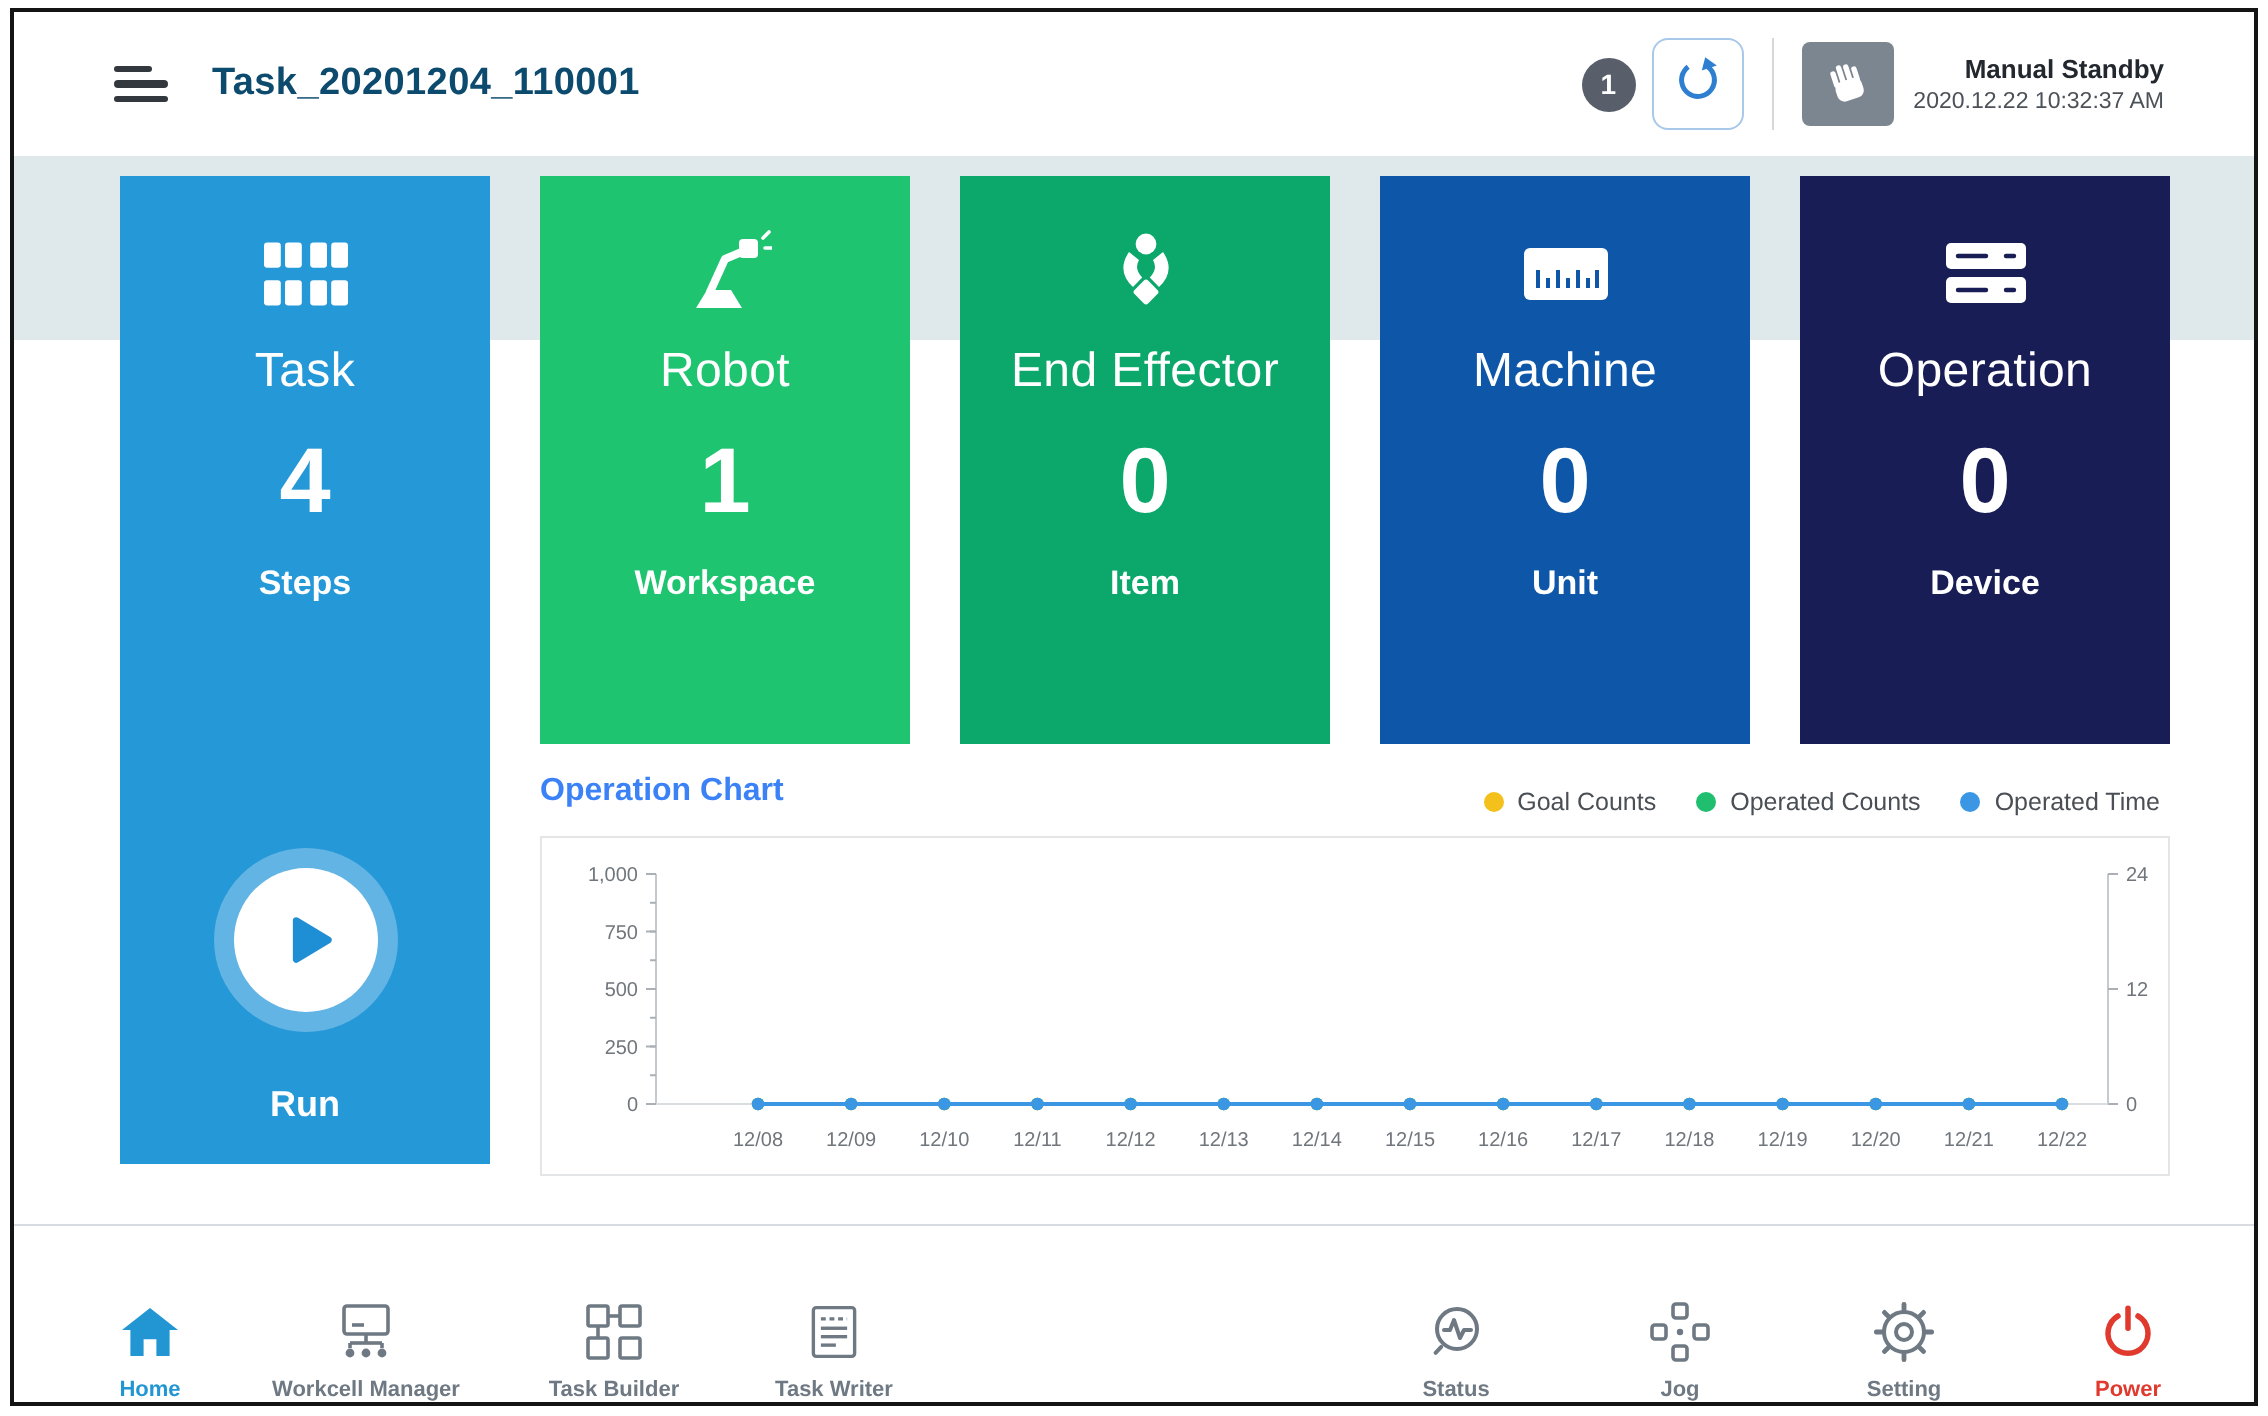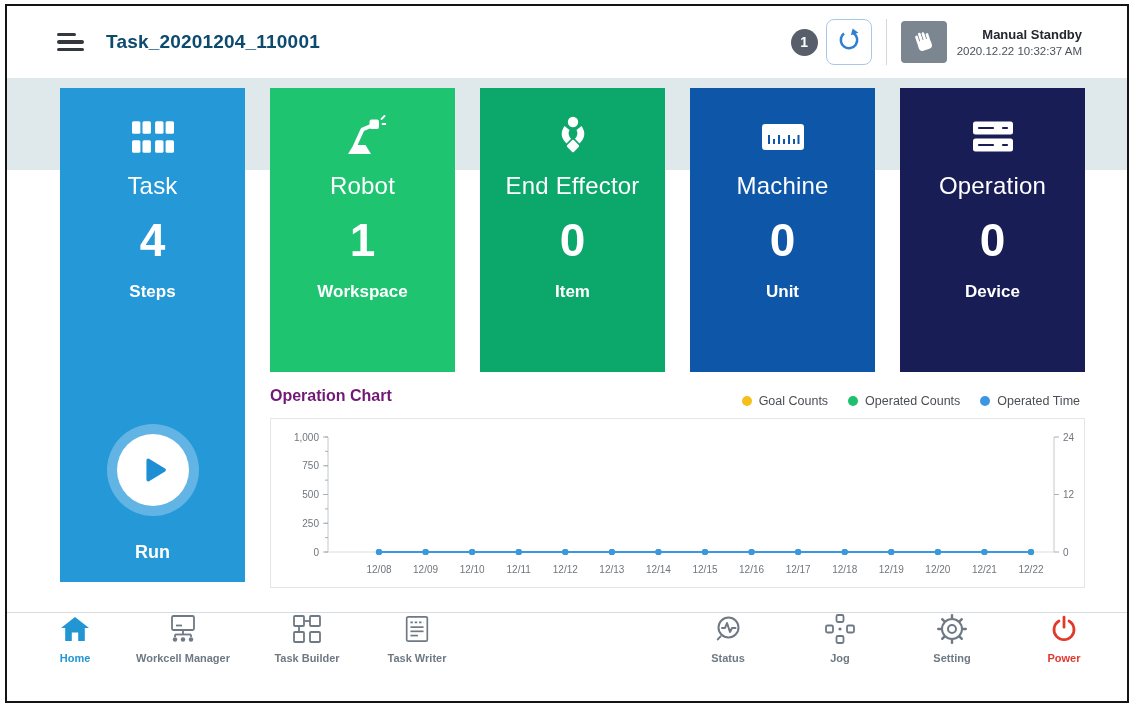--- a/index.html
+++ b/index.html
@@ -34,29 +34,29 @@
   .card .unit { margin-top:16px; font-size:17px; font-weight:bold; }
   .card-task { left:53px; height:494px; }
   .card-robot { left:263px; }
   .card-endeffector { left:473px; }
   .card-machine { left:683px; }
   .card-peripheral { left:893px; }
   .run-btn { position:absolute; top:346px; left:50%; transform:translateX(-50%); width:72px; height:72px; border-radius:50%; background:#fff; box-shadow:0 0 0 10px rgba(255,255,255,.28); display:flex; align-items:center; justify-content:center; cursor:pointer; }
   .run-label { position:absolute; top:454px; left:0; width:100%; text-align:center; font-size:18px; font-weight:bold; }
 
   
-  .chart-title { position:absolute; left:263px; top:381px; font-size:16px; font-weight:bold; color:#701a75; z-index:2; }
+  .chart-title { position:absolute; left:263px; top:381px; font-size:16px; font-weight:bold; color:#3b82f6; z-index:2; }
   .legend { position:absolute; right:47px; top:388px; display:flex; gap:20px; align-items:center; z-index:2; }
   .legend-item { display:flex; align-items:center; gap:7px; }
   .legend-dot { width:10px; height:10px; border-radius:50%; }
   .legend-label { font-size:12.5px; color:#4a4f55; }
   .chart-box { position:absolute; left:263px; top:412px; width:815px; height:170px; border:1px solid #e3e5e7; background:#fff; z-index:2; }
 
   
-  .nav { position:absolute; left:0; right:0; bottom:0; height:89px; background:#fff; border-top:1px solid #d8dce0; display:flex; align-items:flex-start; justify-content:space-between; padding:0 28px 0 38px; z-index:3; }
+  .nav { position:absolute; left:0; right:0; bottom:0; height:89px; background:#fff; border-top:1px solid #d8dce0; display:flex; align-items:flex-end; justify-content:space-between; padding:0 28px 0 38px; z-index:3; }
   .nav-group { display:flex; align-items:center; }
   .nav-group.left { gap:18px; }
   .nav-group.right { gap:42px; }
   .nav-item { display:flex; flex-direction:column; align-items:center; justify-content:center; gap:7px; color:#6f7983; cursor:pointer; }
   .nav-item .nav-ic { height:32px; display:flex; align-items:center; justify-content:center; }
   .nav-item .nav-label { font-size:11px; font-weight:bold; white-space:nowrap; }
   .w60{width:60px;} .w120{width:120px;} .w92{width:92px;} .w70{width:70px;}
 </style>
 </head>
 <body>

